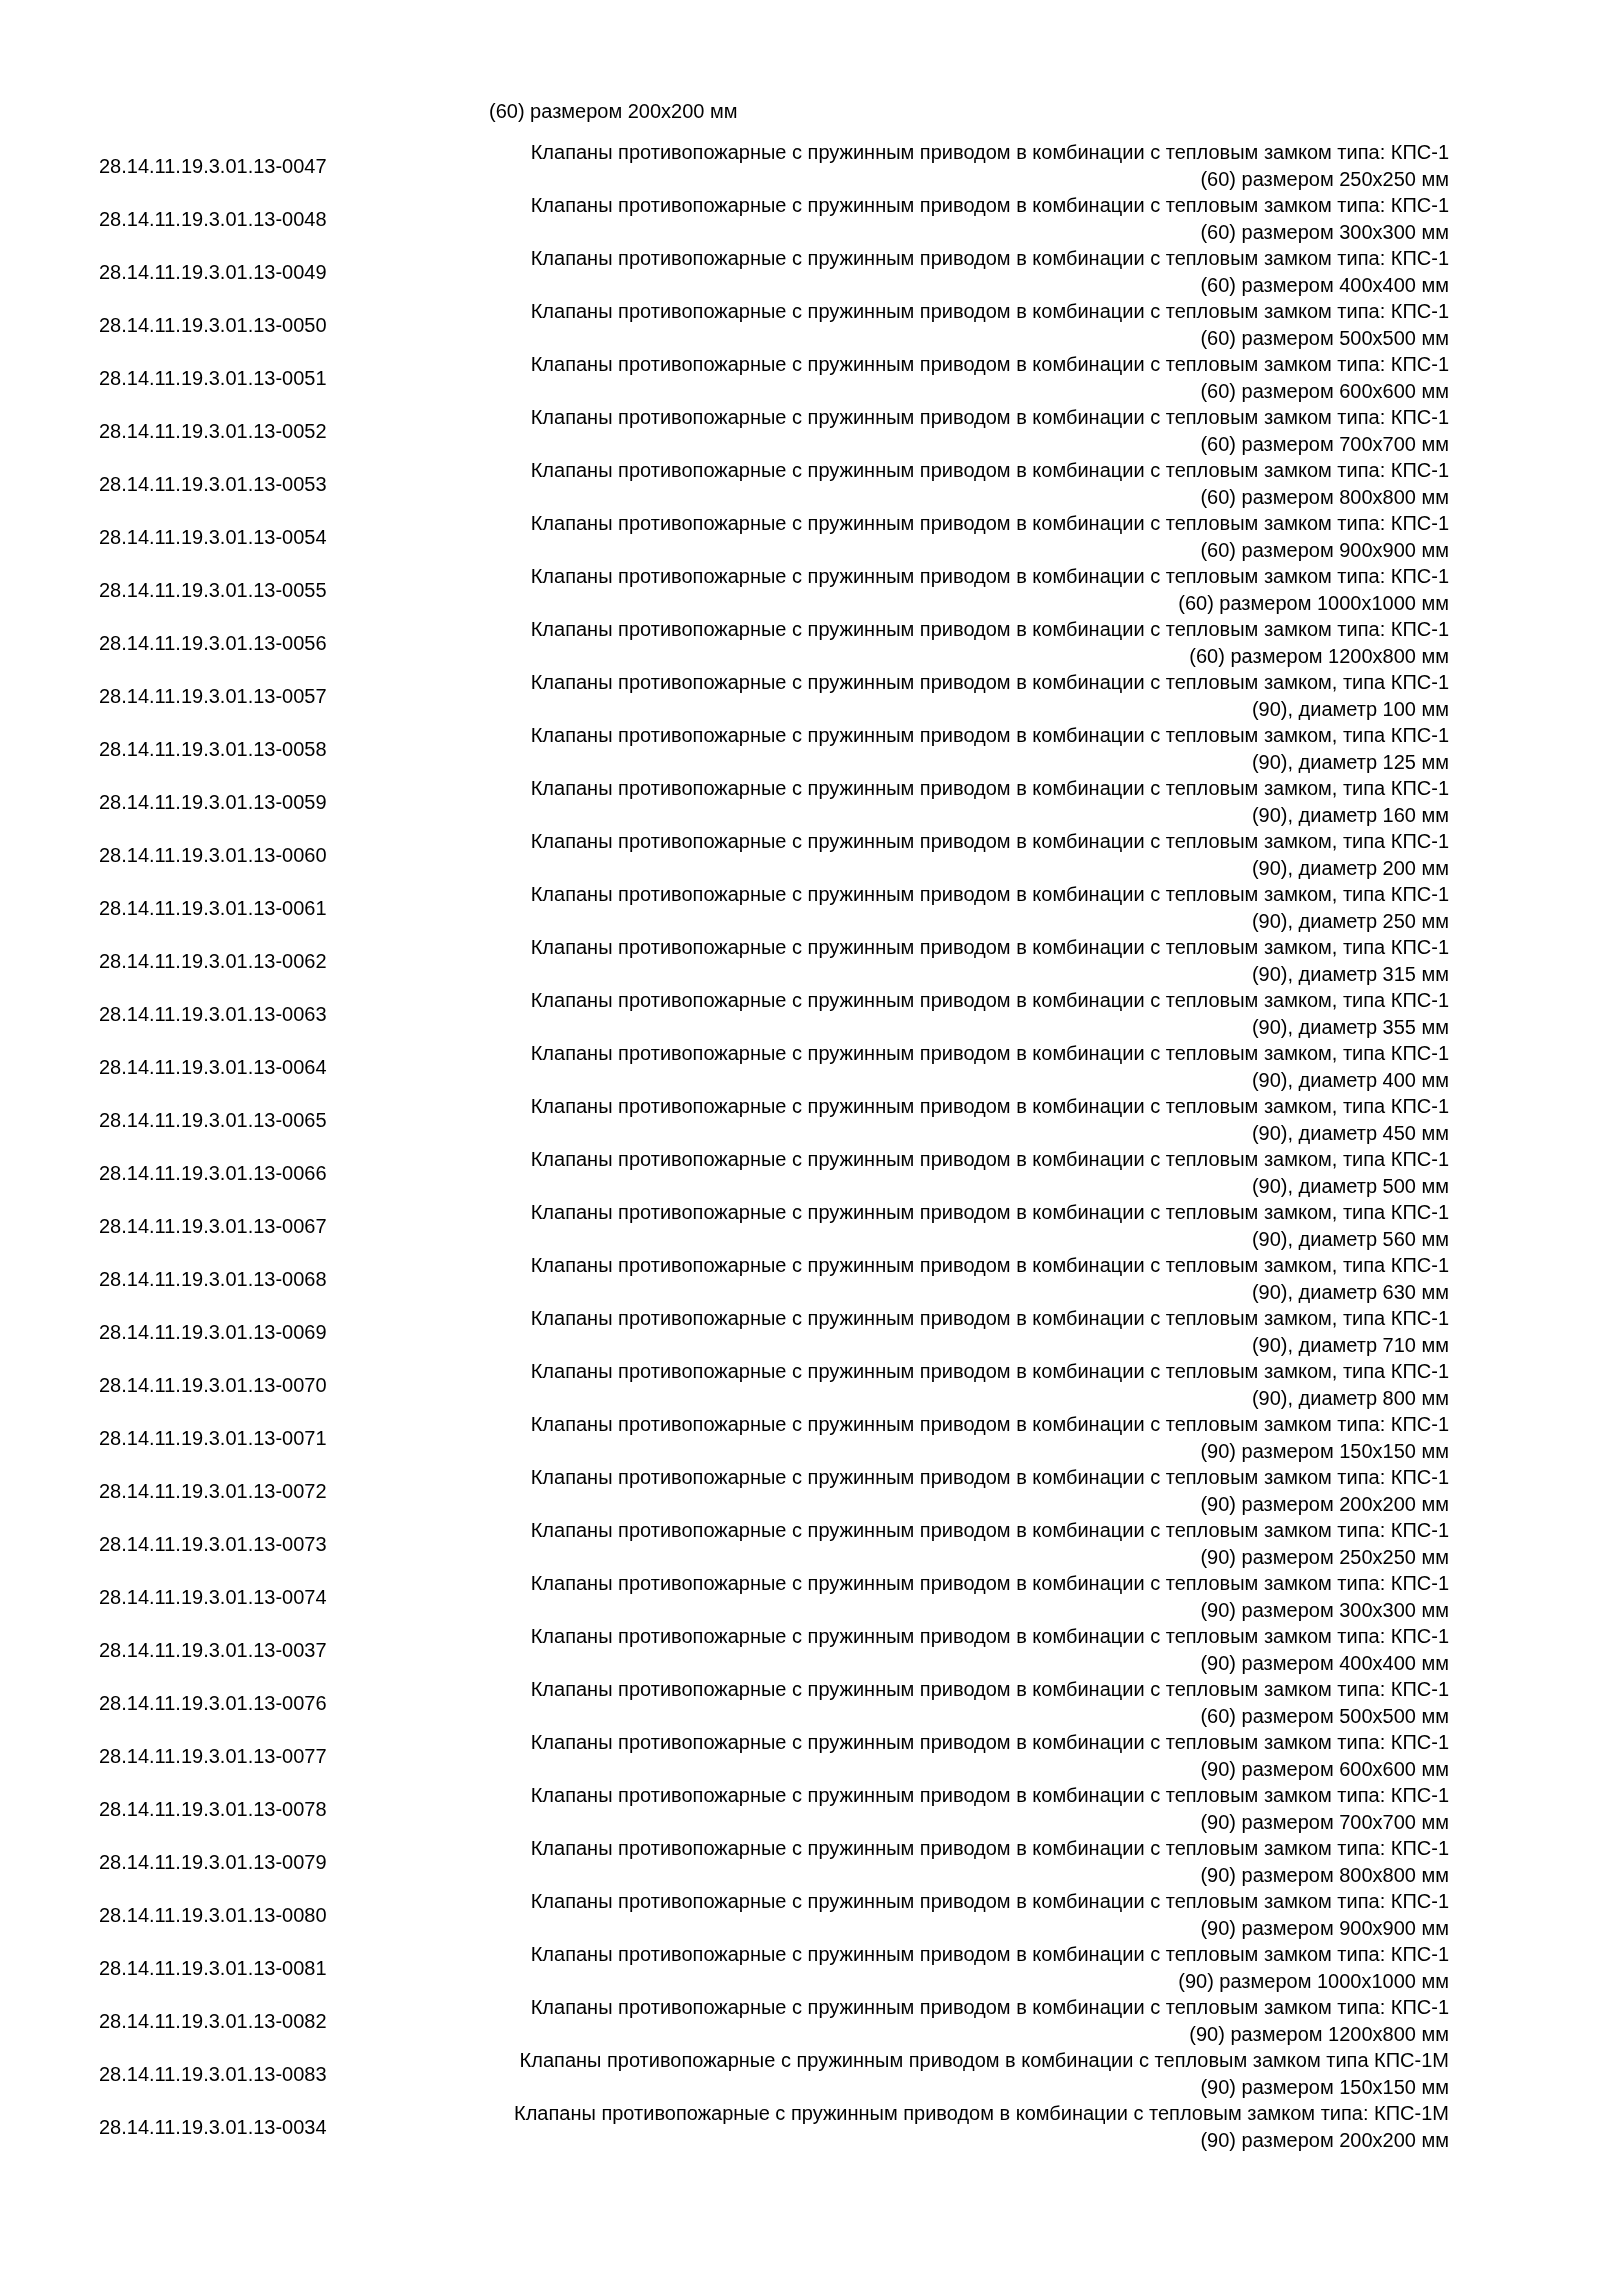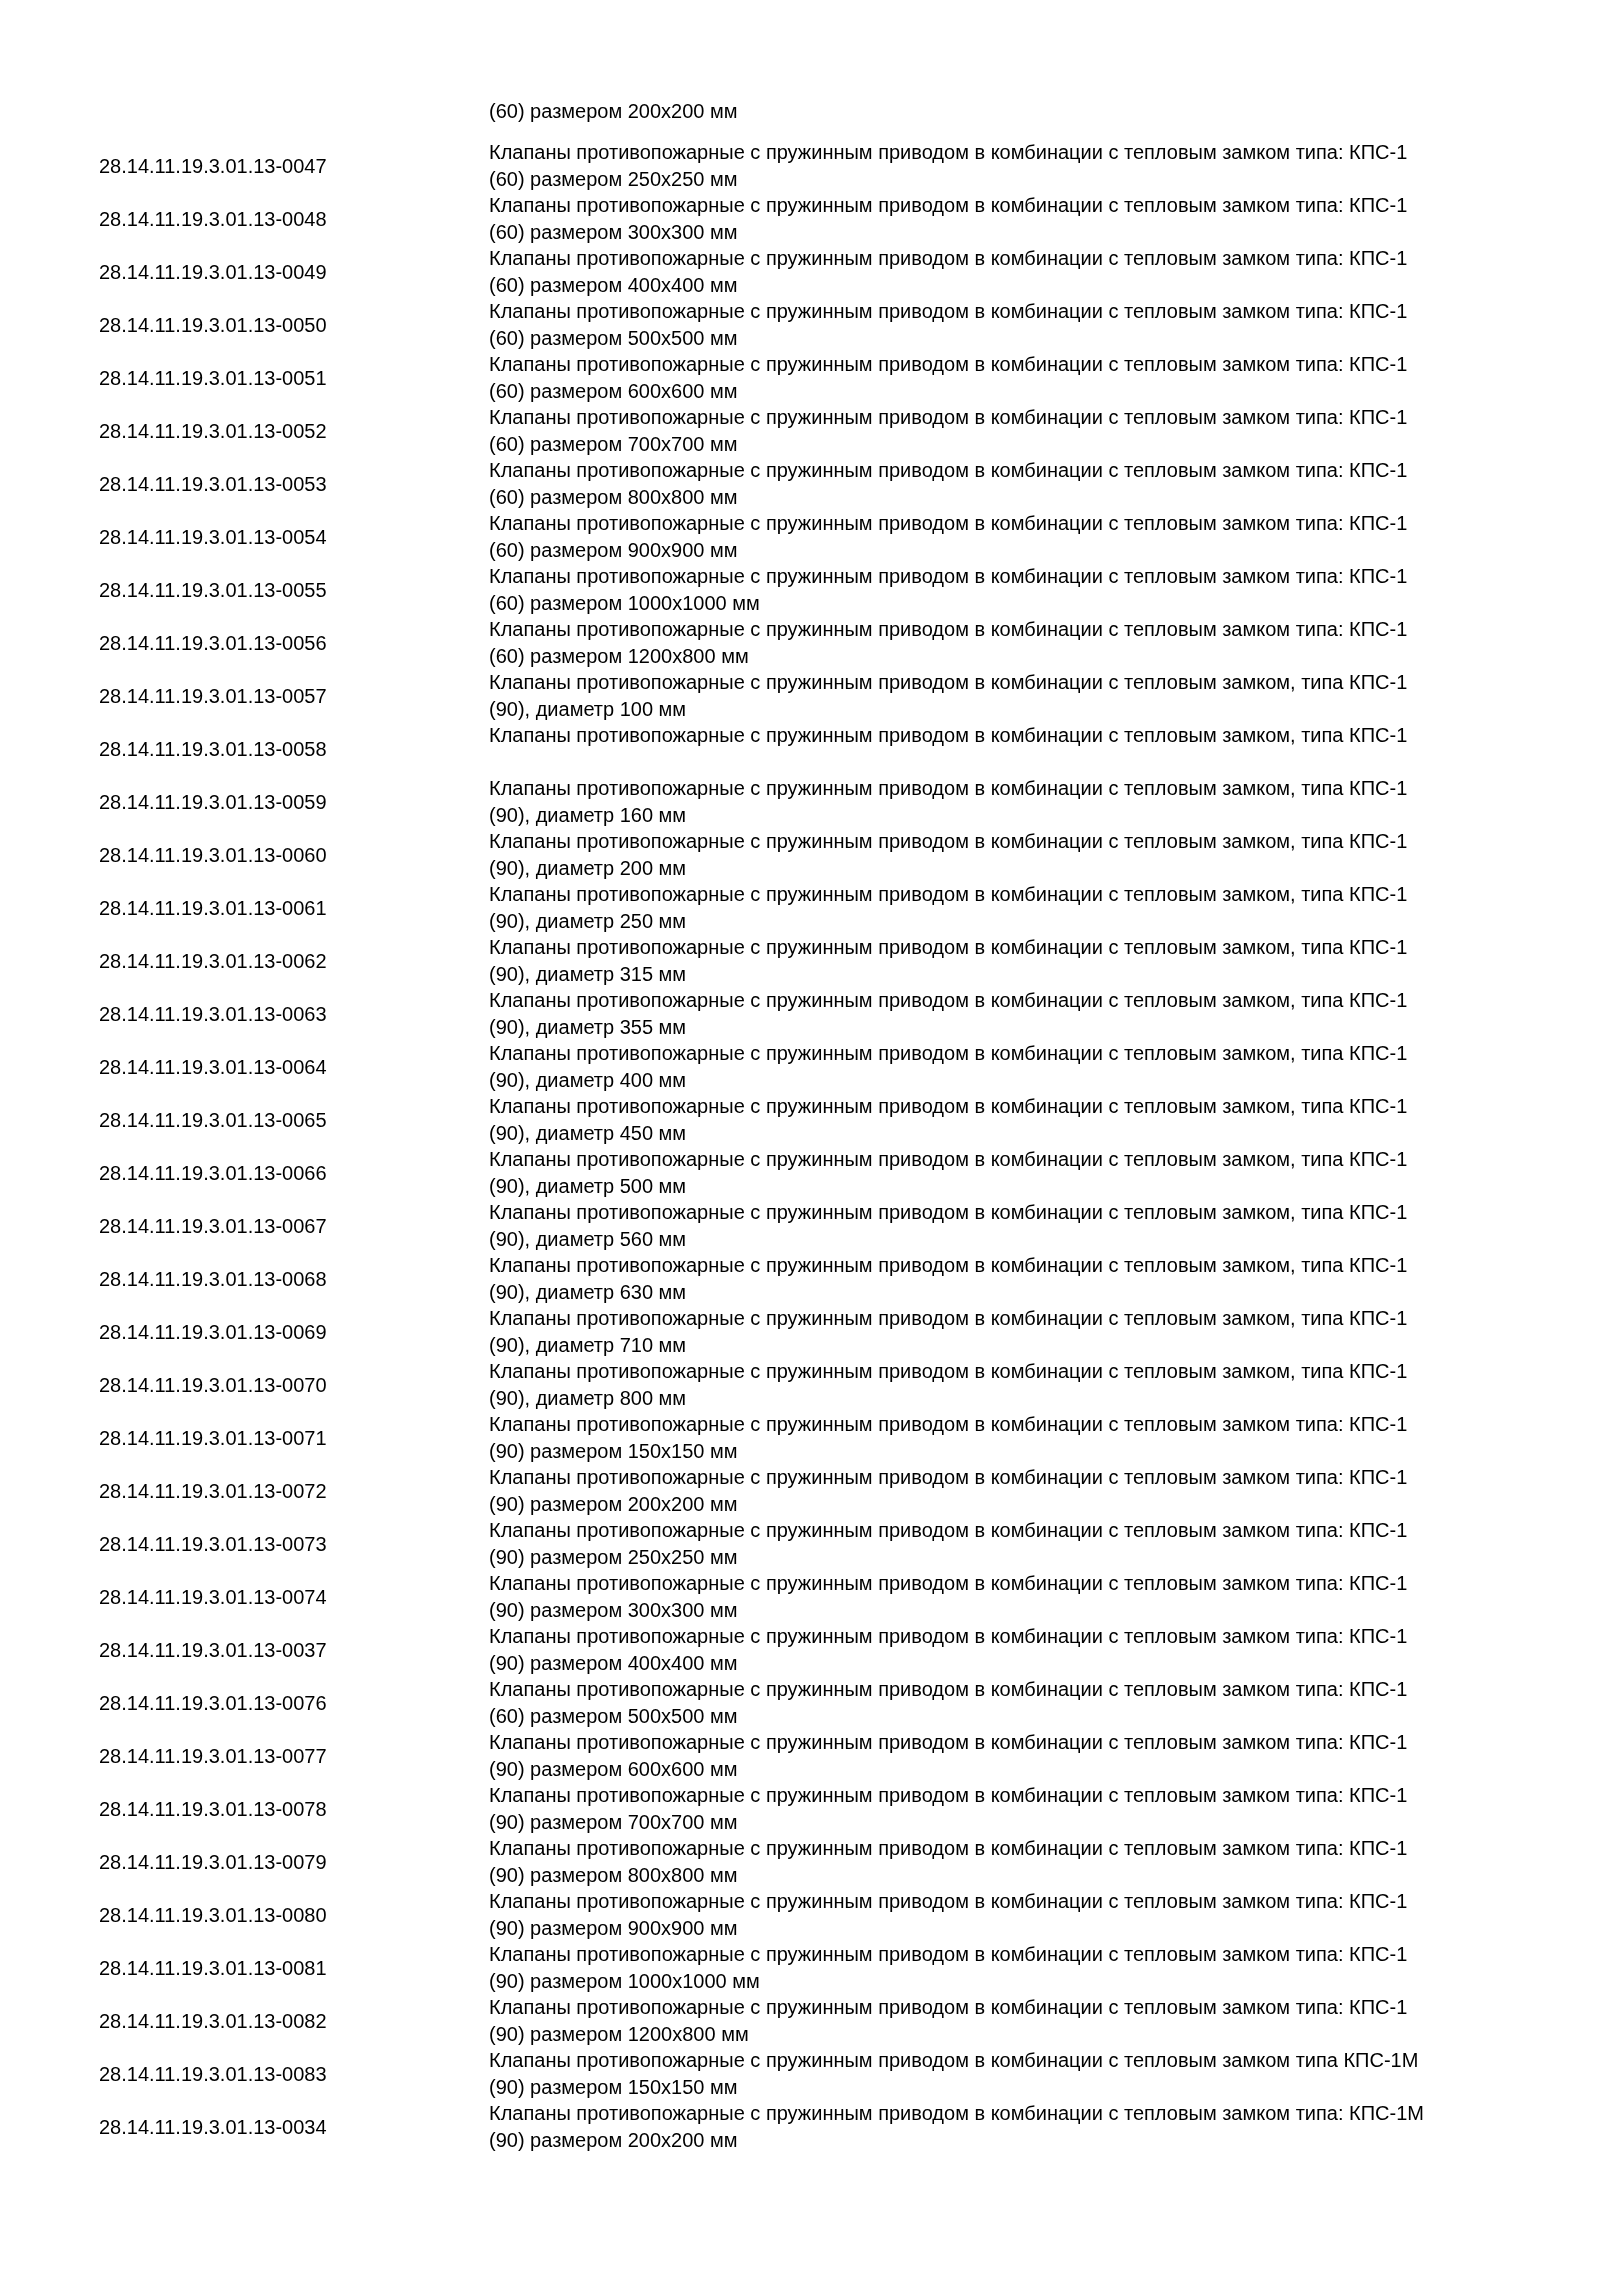--- a/index.html
+++ b/index.html
@@ -22,20 +22,21 @@
     top: 98px;
     font-size: 20px;
     line-height: 26.6px;
     white-space: nowrap;
   }
   .rows {
     position: absolute;
     left: 0;
     top: 139px;
     width: 1619px;
+    text-align: right;
   }
   .row {
     position: relative;
     height: 53px;
   }
   .code {
     position: absolute;
     left: 99px;
     top: 50%;
     transform: translateY(-50%);
@@ -167,20 +168,21 @@
         <div class="dline">Клапаны противопожарные с пружинным приводом в комбинации с тепловым замком, типа КПС-1</div>
         <div class="dline">(90), диаметр 100 мм</div>
       </div>
       <div class="unit">шт.</div>
     </div>
 
     <div class="row">
       <div class="code">28.14.11.19.3.01.13-0058</div>
       <div class="desc">
         <div class="dline">Клапаны противопожарные с пружинным приводом в комбинации с тепловым замком, типа КПС-1</div>
+        <div class="dline">(90), диаметр 125 мм</div>
       </div>
       <div class="unit">шт.</div>
     </div>
 
     <div class="row">
       <div class="code">28.14.11.19.3.01.13-0059</div>
       <div class="desc">
         <div class="dline">Клапаны противопожарные с пружинным приводом в комбинации с тепловым замком, типа КПС-1</div>
         <div class="dline">(90), диаметр 160 мм</div>
       </div>

